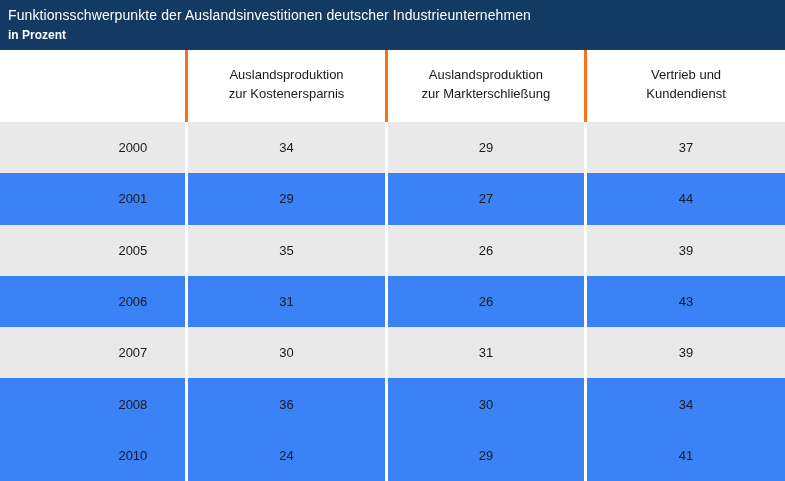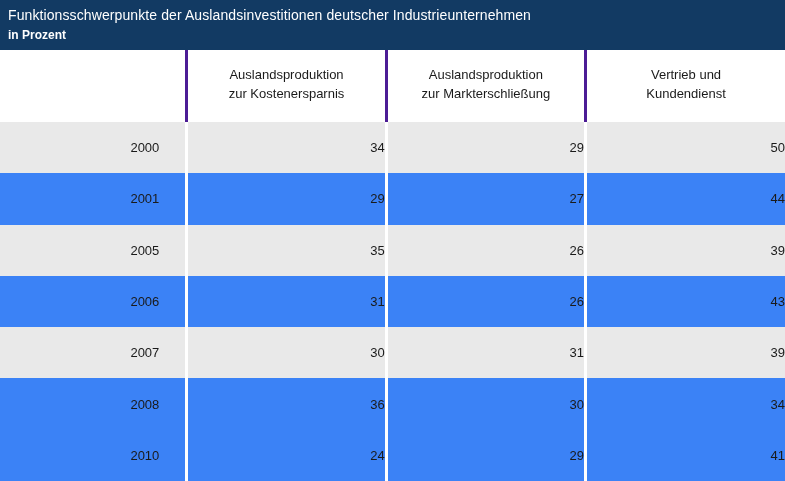--- a/index.html
+++ b/index.html
@@ -65,43 +65,43 @@
     vertical-align: middle;
     padding: 6px 6px 10px 6px;
     height: 56px;
   }
   table.data thead th.year-head {
     background: #ffffff;
   }
   table.data tbody td {
     font-size: 13px;
     color: #1a1a1a;
-    text-align: right;
+    text-align: center;
     vertical-align: middle;
     height: 32px;
     padding: 0;
   }
   table.data tbody td.year {
     text-align: right;
-    padding-right: 26px;
+    padding-right: 38px;
   }
   table.data tbody tr.odd td {
     background: #e9e9e9;
   }
   table.data tbody tr.even td {
     background: #3b82f6;
   }
   table.data tbody tr.highlight td {
     background: #d6d6d6;
     font-weight: bold;
   }
   
   table.data thead th + th,
   table.data tbody td + td {
-    border-left: 3px solid #4c1d95;
+    border-left: 3px solid #f97316;
   }
   table.data tbody tr.odd td + td,
   table.data tbody tr.even td + td,
   table.data tbody tr.highlight td + td {
     border-left: 3px solid #ffffff;
   }
 </style>
 </head>
 <body>
 
@@ -135,21 +135,21 @@
             <div>Vertrieb und</div>
             <div>Kundendienst</div>
           </th>
         </tr>
       </thead>
       <tbody id="table-body">
           <tr class="odd">
             <td class="year">2000</td>
             <td>34</td>
             <td>29</td>
-            <td>50</td>
+            <td>37</td>
           </tr>
           <tr class="even">
             <td class="year">2001</td>
             <td>29</td>
             <td>27</td>
             <td>44</td>
           </tr>
           <tr class="odd">
             <td class="year">2005</td>
             <td>35</td>

